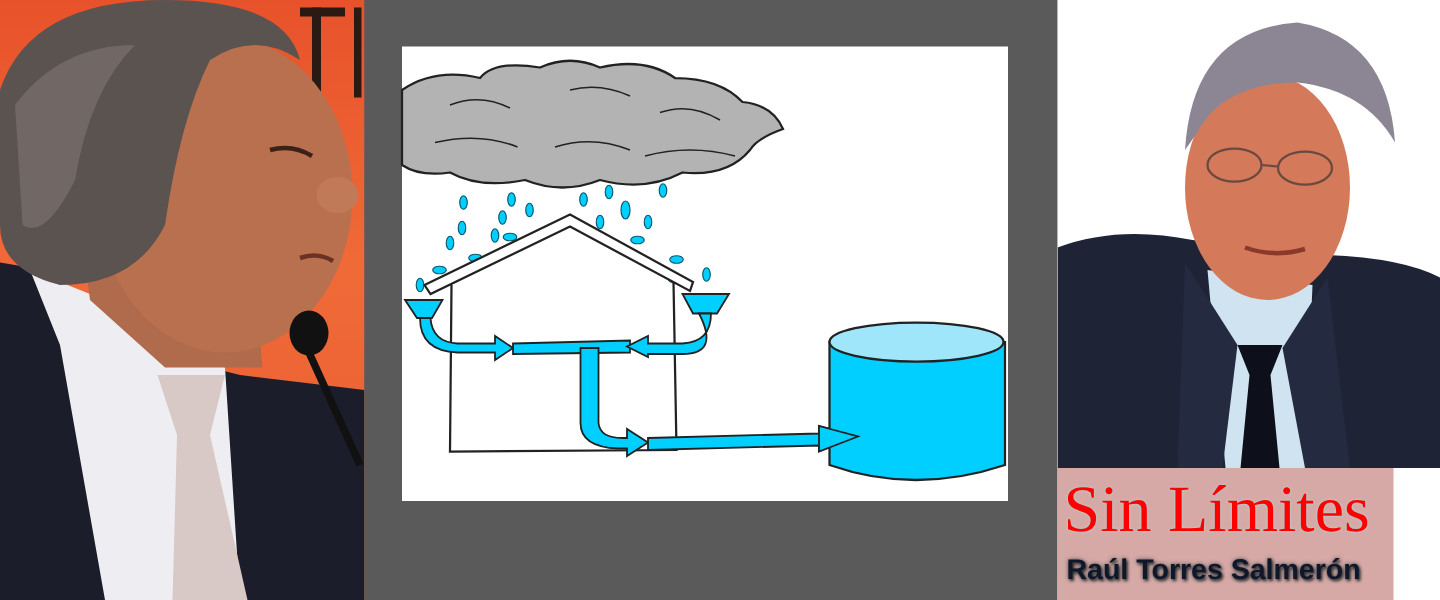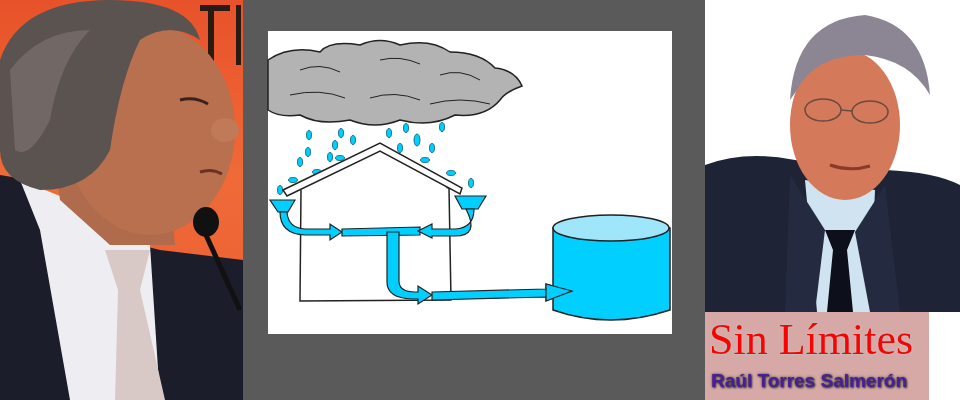--- a/index.html
+++ b/index.html
@@ -3,21 +3,21 @@
 <meta charset="utf-8">
 <style>
   html, body { margin: 0; padding: 0; }
   body { width: 960px; height: 400px; overflow: hidden; background: #5a5a5a; position: relative; font-family: "Liberation Sans", sans-serif; }
   .panel { position: absolute; top: 0; height: 400px; overflow: hidden; }
   #left { left: 0; width: 243px; background: linear-gradient(180deg, #e8522a 0%, #f06a38 45%, #e85a30 100%); }
   #mid { left: 243px; width: 462px; background: #5a5a5a; }
   #right { left: 705px; width: 255px; background: #ffffff; }
   .banner { position: absolute; left: 0; top: 312px; width: 224px; height: 88px; background: #d6a9a6; }
   .banner-title { position: absolute; left: 4px; top: 2px; font-family: "Liberation Serif", serif; font-size: 44px; color: #ff0000; letter-spacing: 0px; white-space: nowrap; text-shadow: 0 0 2px #9fe0e0; }
-  .banner-author { position: absolute; left: 6px; top: 58px; font-family: "Liberation Sans", sans-serif; font-weight: bold; font-size: 19px; color: #4c1d95; white-space: nowrap; text-shadow: 1px 1px 2px #333, 0 0 3px #555; }
+  .banner-author { position: absolute; left: 6px; top: 58px; font-family: "Liberation Sans", sans-serif; font-weight: bold; font-size: 19px; color: #0f172a; white-space: nowrap; text-shadow: 1px 1px 2px #333, 0 0 3px #555; }
   svg { display: block; }
 </style>
 </head>
 <body>
 
 <div class="panel" id="left">
   <svg width="243" height="400" viewBox="0 0 243 400">
 
     <rect x="208" y="5" width="6" height="60" fill="#2a1a14"></rect>
     <rect x="200" y="5" width="30" height="6" fill="#2a1a14"></rect>

